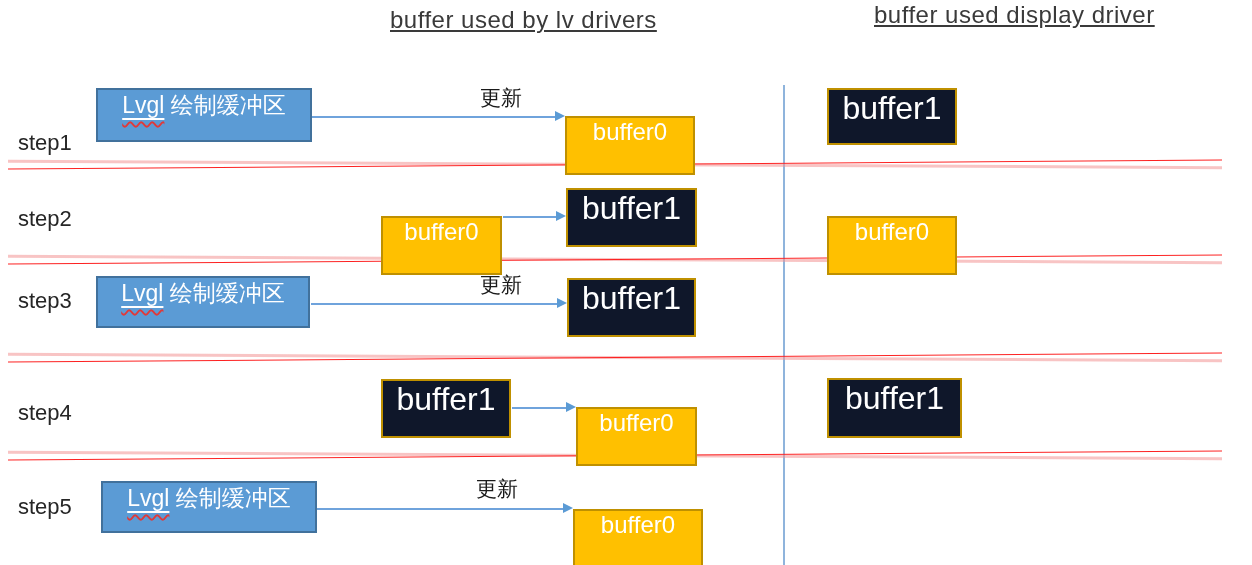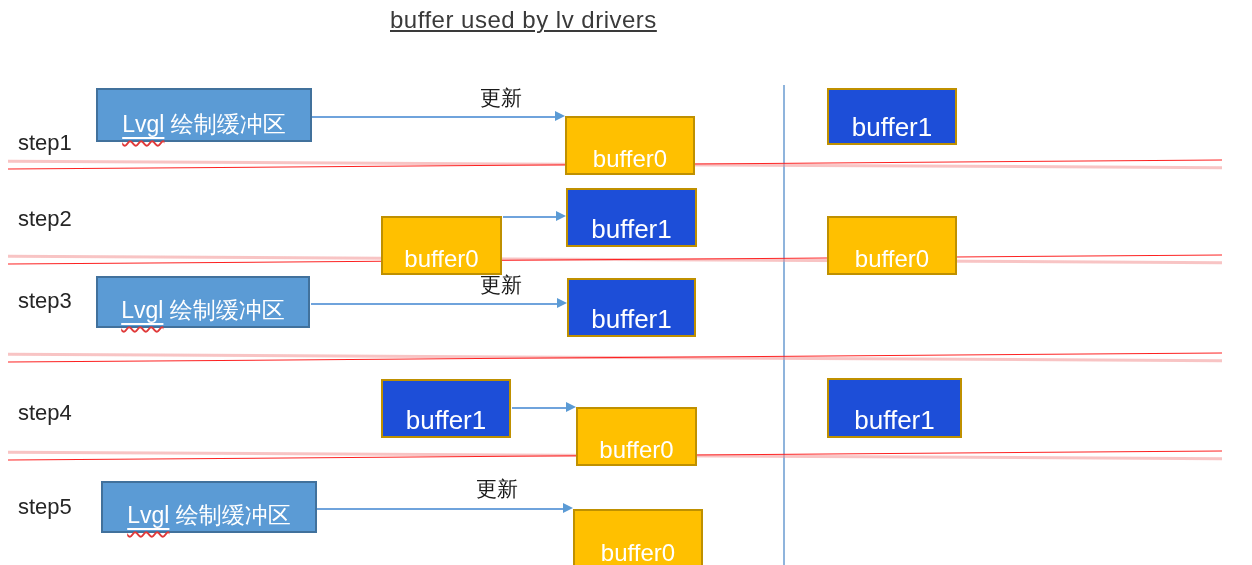--- a/index.html
+++ b/index.html
@@ -8,26 +8,26 @@
     font-family:"Liberation Sans",sans-serif;overflow:hidden;
   }
   .col-title{
     position:absolute;font-size:24px;font-weight:400;color:#3a3a3a;
     letter-spacing:0.5px;white-space:nowrap;text-decoration:underline;
   }
   .step-label{
     position:absolute;left:18px;font-size:22px;color:#262626;white-space:nowrap;
   }
   .box{
-    position:absolute;display:flex;align-items:flex-end;justify-content:center;
+    position:absolute;display:flex;align-items:flex-start;justify-content:center;
     color:#ffffff;box-sizing:border-box;white-space:nowrap;
   }
   .box-blue{background:#5B9BD5;border:2px solid #41719C;font-size:23px;}
   .box-orange{background:#FFC000;border:2px solid #BF9000;font-size:24px;margin-top:28px;}
-  .box-green{background:#1d4ed8;border:2px solid #BF9000;font-size:26px;}
+  .box-green{background:#0f172a;border:2px solid #BF9000;font-size:32px;}
   .spell{
     text-decoration-line:underline;text-decoration-style:wavy;
     text-decoration-color:#e03939;text-decoration-thickness:2px;
     text-underline-offset:8px;
   }
   .lvgl-u{
     text-decoration-line:underline;text-decoration-style:solid;
     text-decoration-color:#ffffff;text-decoration-thickness:2px;
     text-underline-offset:5px;
   }
@@ -56,20 +56,21 @@
     position:absolute;left:783px;top:85px;width:2px;height:480px;
     background:#8FB4DC;
   }
 </style>
 </head>
 <body>
 
 <div id="canvas">
 
   <div class="col-title" style="left:390px;top:6px">buffer used by lv drivers</div>
+  <div class="col-title" style="left:874px;top:1px">buffer used display driver</div>
 
   <div class="vline"></div>
 
   <div class="divider" style="top:164px">
     <div class="d-soft"></div>
     <div class="d-bright"></div>
   </div>
   <div class="divider" style="top:259px">
     <div class="d-soft"></div>
     <div class="d-bright"></div>

